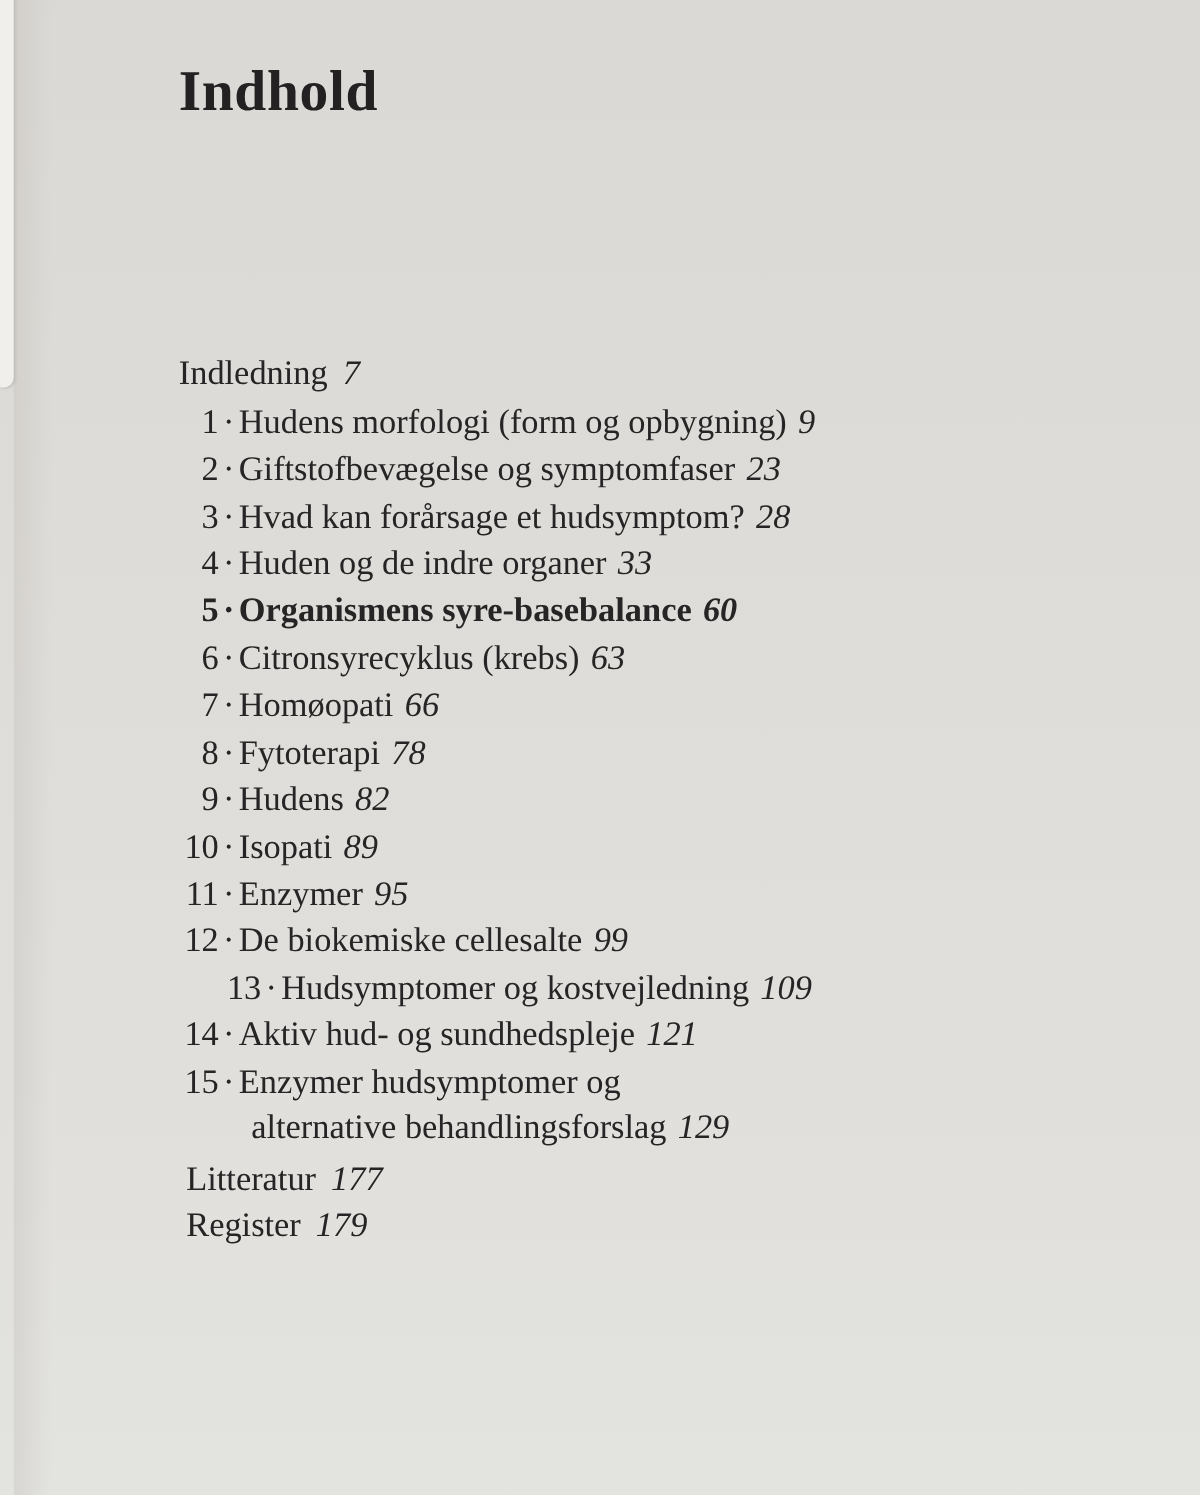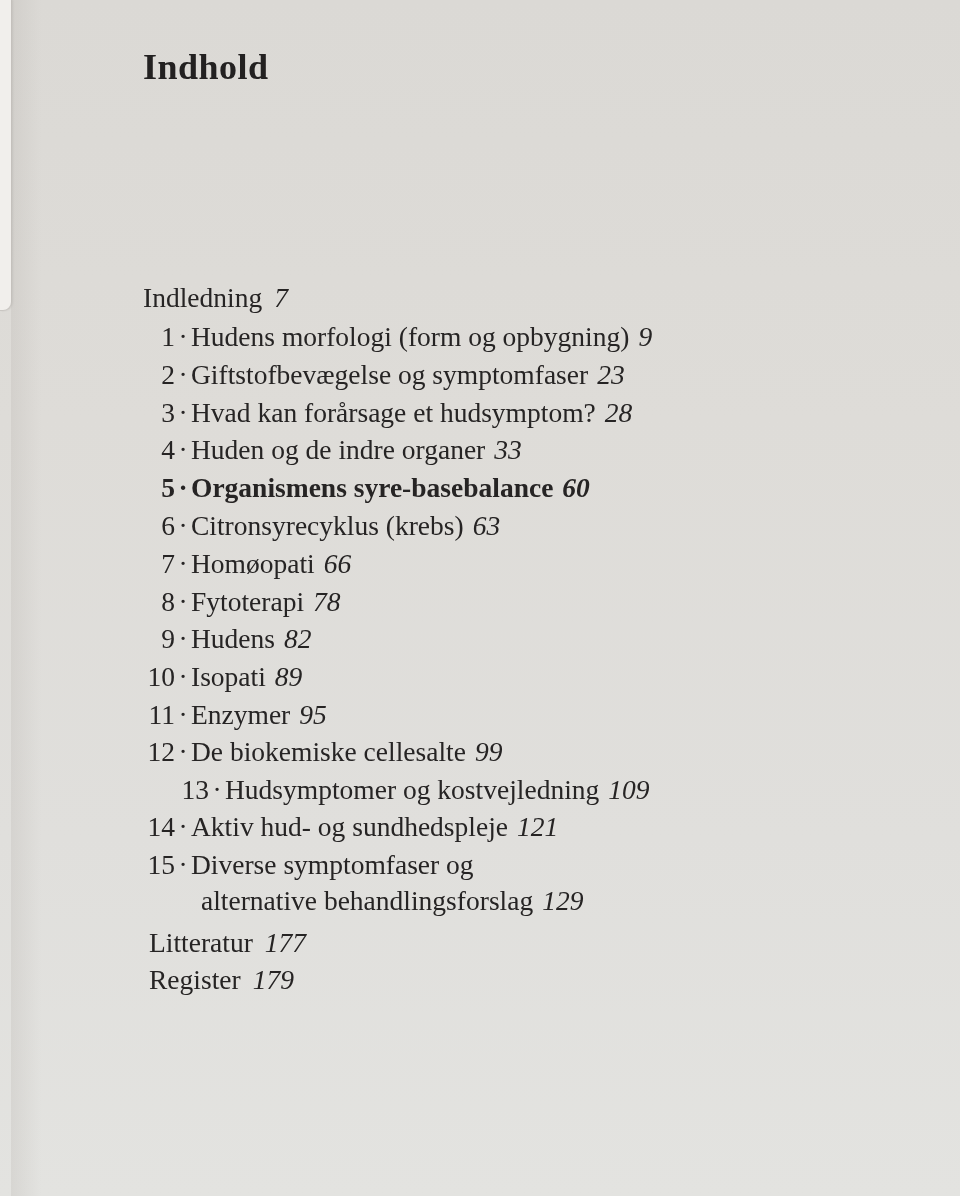--- a/index.html
+++ b/index.html
@@ -16,21 +16,21 @@
     border-bottom: 1px solid #c9c6c2;
     border-bottom-right-radius: 9px;
     box-shadow: 1px 0 2px rgba(0,0,0,0.08);
   }
   .page-shade {
     position: absolute; left: 11px; top: 0; width: 30px; height: 1196px;
     background: linear-gradient(90deg, rgba(180,175,170,0.25), rgba(180,175,170,0));
   }
   .title {
     position: absolute; left: 143px; top: 46px;
-    font-size: 36px; font-weight: bold; letter-spacing: 0.5px;
+    font-size: 46px; font-weight: bold; letter-spacing: 0.5px;
     color: #232121; margin: 0;
   }
   .toc { position: absolute; left: 0; top: 0; width: 960px; }
   .entry {
     position: absolute; font-size: 27.5px; line-height: 34px; white-space: nowrap;
   }
   .entry .num {
     display: inline-block; width: 34px; text-align: right;
   }
   .entry .dot { display: inline-block; width: 16px; text-align: center; }
@@ -101,21 +101,21 @@
 
   <div class="entry" style="left:143px; top:773px;margin-left:32px;">
     <span class="num">13</span><span class="dot">·</span><span>Hudsymptomer og kostvejledning</span><span class="page">109</span>
   </div>
 
   <div class="entry" style="left:141px; top:810px;">
     <span class="num">14</span><span class="dot">·</span><span>Aktiv hud- og sundhedspleje</span><span class="page">121</span>
   </div>
 
   <div class="entry" style="left:141px; top:848px;">
-    <span class="num">15</span><span class="dot">·</span><span>Diverse symptomfaser og</span>
+    <span class="num">15</span><span class="dot">·</span><span>Enzymer hudsymptomer og</span>
   </div>
   <div class="entry" style="left:201px; top:884px;">
     <span>alternative behandlingsforslag</span><span class="page">129</span>
   </div>
 
   <div class="entry plain" style="left:149px; top:926px;">
     <span>Litteratur</span><span class="page">177</span>
   </div>
 
   <div class="entry plain" style="left:149px; top:963px;">

